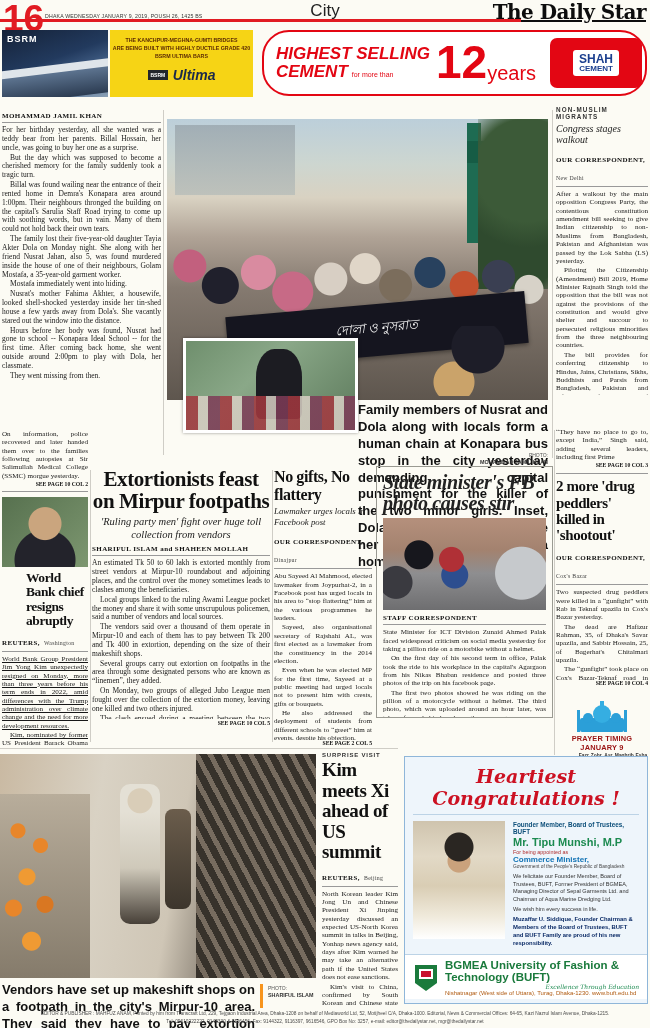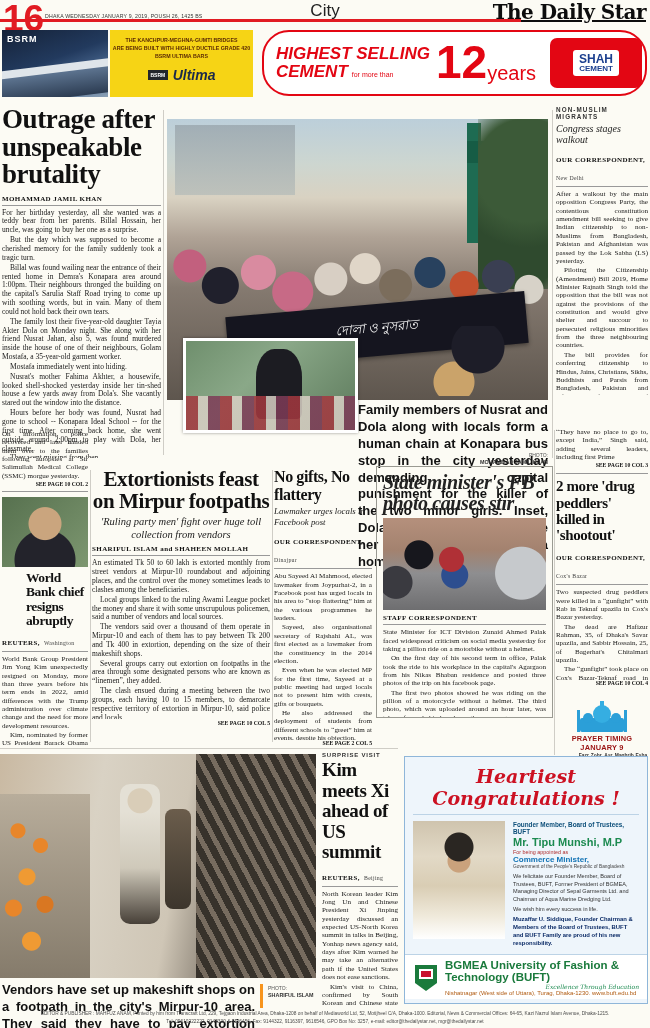--- a/index.html
+++ b/index.html
@@ -84,21 +84,20 @@
     </div>
     <div class="shah" style="width:92px;height:50px;margin-left:14px;">
       <div class="shah-in">
         <div style="font-size:12px;line-height:1;">SHAH</div>
         <div style="font-size:8px;line-height:1.1;">CEMENT</div>
       </div>
     </div>
   </div>
 
   <div class="abs" style="left:2px;top:106px;width:159px;height:352px;overflow:hidden;">
-    <div class="hl" style="font-size:27px;line-height:1.02;">Outrage after unspeakable brutality</div>
     <div class="byl" style="margin:6px 0 2px;">MOHAMMAD JAMIL KHAN</div>
     <div class="rule" style="margin-bottom:3px;"></div>
     <div class="bt">
         <p>For her birthday yesterday, all she wanted was a teddy bear from her parents. Billal Hossain, her uncle, was going to buy her one as a surprise.</p>
         <p>But the day which was supposed to become a cherished memory for the family suddenly took a tragic turn.</p>
         <p>Billal was found wailing near the entrance of their rented home in Demra's Konapara area around 1:00pm. Their neighbours thronged the building on the capital's Sarulia Staff Road trying to come up with soothing words, but in vain. Many of them could not hold back their own tears.</p>
         <p>The family lost their five-year-old daughter Tayia Akter Dola on Monday night. She along with her friend Nusrat Jahan, also 5, was found murdered inside the house of one of their neighbours, Golam Mostafa, a 35-year-old garment worker.</p>
         <p>Mostafa immediately went into hiding.</p>
         <p>Nusrat's mother Fahima Akhter, a housewife, looked shell-shocked yesterday inside her tin-shed house a few yards away from Dola's. She vacantly stared out the window into the distance.</p>
         <p>Hours before her body was found, Nusrat had gone to school -- Konapara Ideal School -- for the first time. After coming back home, she went outside around 2:00pm to play with Dola, her classmate.</p>
@@ -165,36 +164,37 @@
     </div>
     <div class="sp">SEE PAGE 10 COL 2</div>
     <div class="rule" style="margin:4px 0 5px;"></div>
     <div class="ph" style="width:86px;height:70px;background:radial-gradient(circle at 50% 38%,#caa57e 0 16px,transparent 17px),radial-gradient(circle at 50% 90%,#23232b 0 30px,transparent 31px),linear-gradient(135deg,#57714f,#7d9770);"></div>
     <div class="hl" style="font-size:13.5px;line-height:1.05;margin-top:4px;margin-left:24px;">World Bank chief resigns abruptly</div>
     <div style="margin-top:3px;">
       <span class="byl">REUTERS,</span>
       <span class="loc">Washington</span>
     </div>
     <div class="rule" style="margin:2px 0 3px;"></div>
-    <div class="bt small" style="height:120px;overflow:hidden;">
+    <div class="bt small" style="height:120px;overflow:hidden;text-decoration:underline;">
         <p>World Bank Group President Jim Yong Kim unexpectedly resigned on Monday, more than three years before his term ends in 2022, amid differences with the Trump administration over climate change and the need for more development resources.</p>
         <p>Kim, nominated by former US President Barack Obama for two five-year terms, had pushed financing for green energy projects and largely dropped support for coal power investments.</p>
       </div>
   </div>
 
   <div class="abs" style="left:92px;top:468px;width:178px;height:278px;overflow:hidden;">
     <div class="hl" style="font-size:21px;line-height:1.05;text-align:center;">Extortionists feast on Mirpur footpaths</div>
     <div class="sub" style="font-size:10.5px;text-align:center;margin-top:4px;line-height:1.2;">'Ruling party men' fight over huge toll collection from vendors</div>
     <div class="byl" style="margin-top:4px;">SHARIFUL ISLAM and SHAHEEN MOLLAH</div>
     <div class="rule" style="margin:2px 0 3px;"></div>
     <div class="bt" style="height:160px;overflow:hidden;">
         <p>An estimated Tk 50 to 60 lakh is extorted monthly from street vendors at Mirpur-10 roundabout and adjoining places, and the control over the money sometimes leads to clashes among the beneficiaries.</p>
         <p>Local groups linked to the ruling Awami League pocket the money and share it with some unscrupulous policemen, said a number of vendors and local sources.</p>
         <p>The vendors said over a thousand of them operate in Mirpur-10 and each of them has to pay between Tk 200 and Tk 400 in extortion, depending on the size of their makeshift shops.</p>
         <p>Several groups carry out extortion on footpaths in the area through some designated persons who are known as “linemen”, they added.</p>
+        <p>On Monday, two groups of alleged Jubo League men fought over the collection of the extortion money, leaving one killed and two others injured.</p>
         <p>The clash ensued during a meeting between the two groups, each having 10 to 15 members, to demarcate respective territory of extortion in Mirpur-10, said police and locals.</p>
       </div>
     <div class="sp" style="margin-top:1px;">SEE PAGE 10 COL 5</div>
   </div>
 
   <div class="abs" style="left:274px;top:468px;width:98px;height:278px;overflow:hidden;">
     <div class="hl" style="font-size:16px;line-height:1.1;">No gifts, No flattery</div>
     <div class="sub" style="font-size:8.8px;margin-top:3px;line-height:1.2;">Lawmaker urges locals in Facebook post</div>
     <div style="margin-top:3px;">
       <span class="byl">OUR CORRESPONDENT,</span><br>

